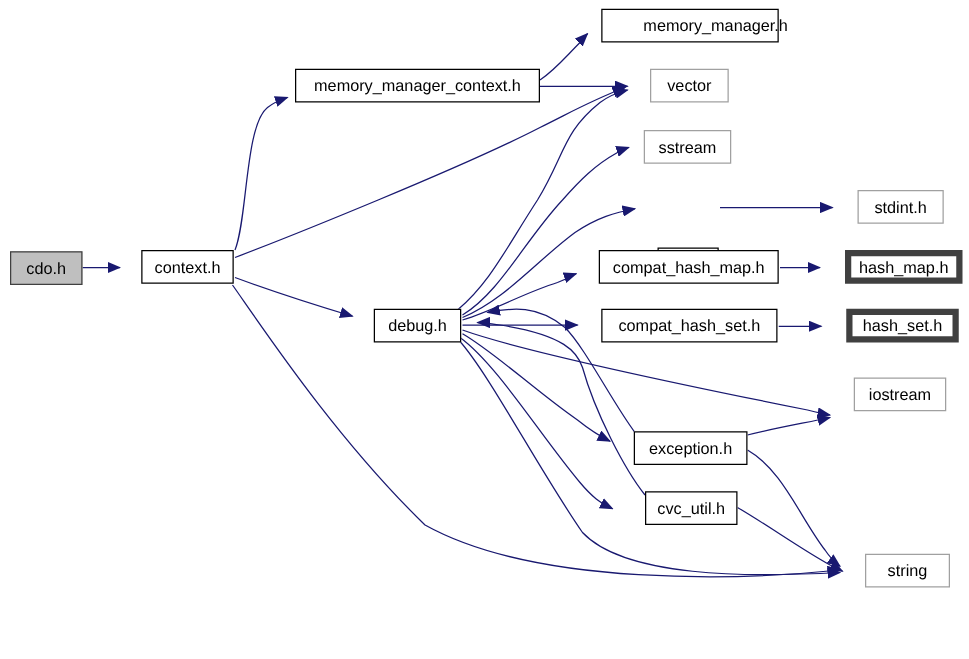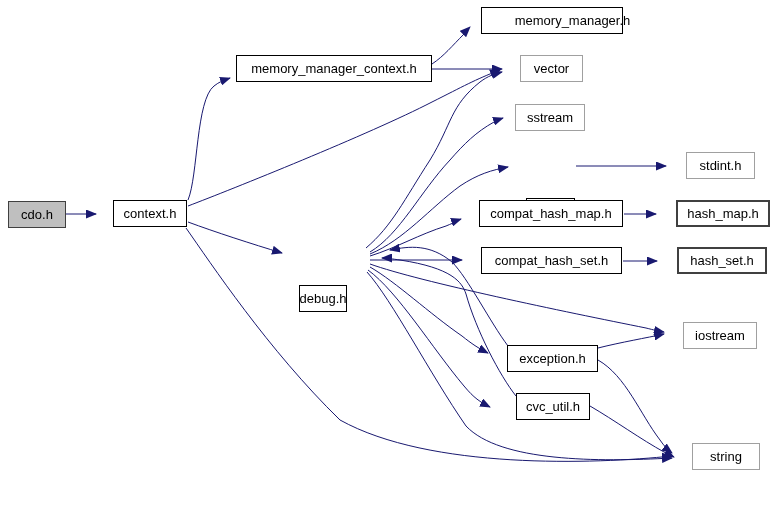--- a/index.html
+++ b/index.html
@@ -37,21 +37,21 @@
     z-index: 5;
   }
   .node.current {
     background: #bfbfbf;
     border: 1px solid #404040;
   }
   .node.system {
     border: 1px solid #a0a0a0;
   }
   .node.missing {
-    border: 2px solid #404040;
+    border: 5px solid #404040;
   }
 </style>
 </head>
 <body>
 
 <div id="graph">
 
   <svg id="edges" xmlns="http://www.w3.org/2000/svg" viewBox="0 0 775 527">
     <defs>
       <marker id="arrow" markerWidth="11" markerHeight="9" refX="10" refY="4.5" orient="auto" markerUnits="userSpaceOnUse">
@@ -90,22 +90,22 @@
       <div class="node current" style="left: 8px; top: 201px; width: 58px; height: 27px;">cdo.h</div>
       <div class="node" style="left: 113px; top: 200px; width: 74px; height: 27px;">context.h</div>
       <div class="node" style="left: 236px; top: 55px; width: 196px; height: 27px;">memory_manager_context.h</div>
       <div class="node" style="left: 481px; top: 7px; width: 142px; height: 27px; padding-left: 41px;">memory_manager.h</div>
       <div class="node system" style="left: 520px; top: 55px; width: 63px; height: 27px;">vector</div>
       <div class="node system" style="left: 515px; top: 104px; width: 70px; height: 27px;">sstream</div>
       <div class="node" style="left: 526px; top: 152px; width: 49px; height: 27px; margin-top: 46px;">os.h</div>
       <div class="node system" style="left: 686px; top: 152px; width: 69px; height: 27px;">stdint.h</div>
       <div class="node" style="left: 479px; top: 200px; width: 144px; height: 27px;">compat_hash_map.h</div>
       <div class="node missing" style="left: 676px; top: 200px; width: 94px; height: 27px;">hash_map.h</div>
-      <div class="node" style="left: 299px; top: 247px; width: 48px; height: 27px; margin-top: 38px;">debug.h</div>
+      <div class="node" style="left: 299px; top: 247px; width: 70px; height: 27px;">debug.h</div>
       <div class="node" style="left: 481px; top: 247px; width: 141px; height: 27px;">compat_hash_set.h</div>
       <div class="node missing" style="left: 677px; top: 247px; width: 90px; height: 27px;">hash_set.h</div>
-      <div class="node system" style="left: 683px; top: 322px; width: 74px; height: 27px;">iostream</div>
+      <div class="node system" style="left: 683px; top: 302px; width: 74px; height: 27px;">iostream</div>
       <div class="node" style="left: 507px; top: 345px; width: 91px; height: 27px;">exception.h</div>
       <div class="node" style="left: 516px; top: 393px; width: 74px; height: 27px;">cvc_util.h</div>
       <div class="node system" style="left: 692px; top: 443px; width: 68px; height: 27px; text-align: right;">string</div>
     </div>
 
 </div>
 
 </body></html>

